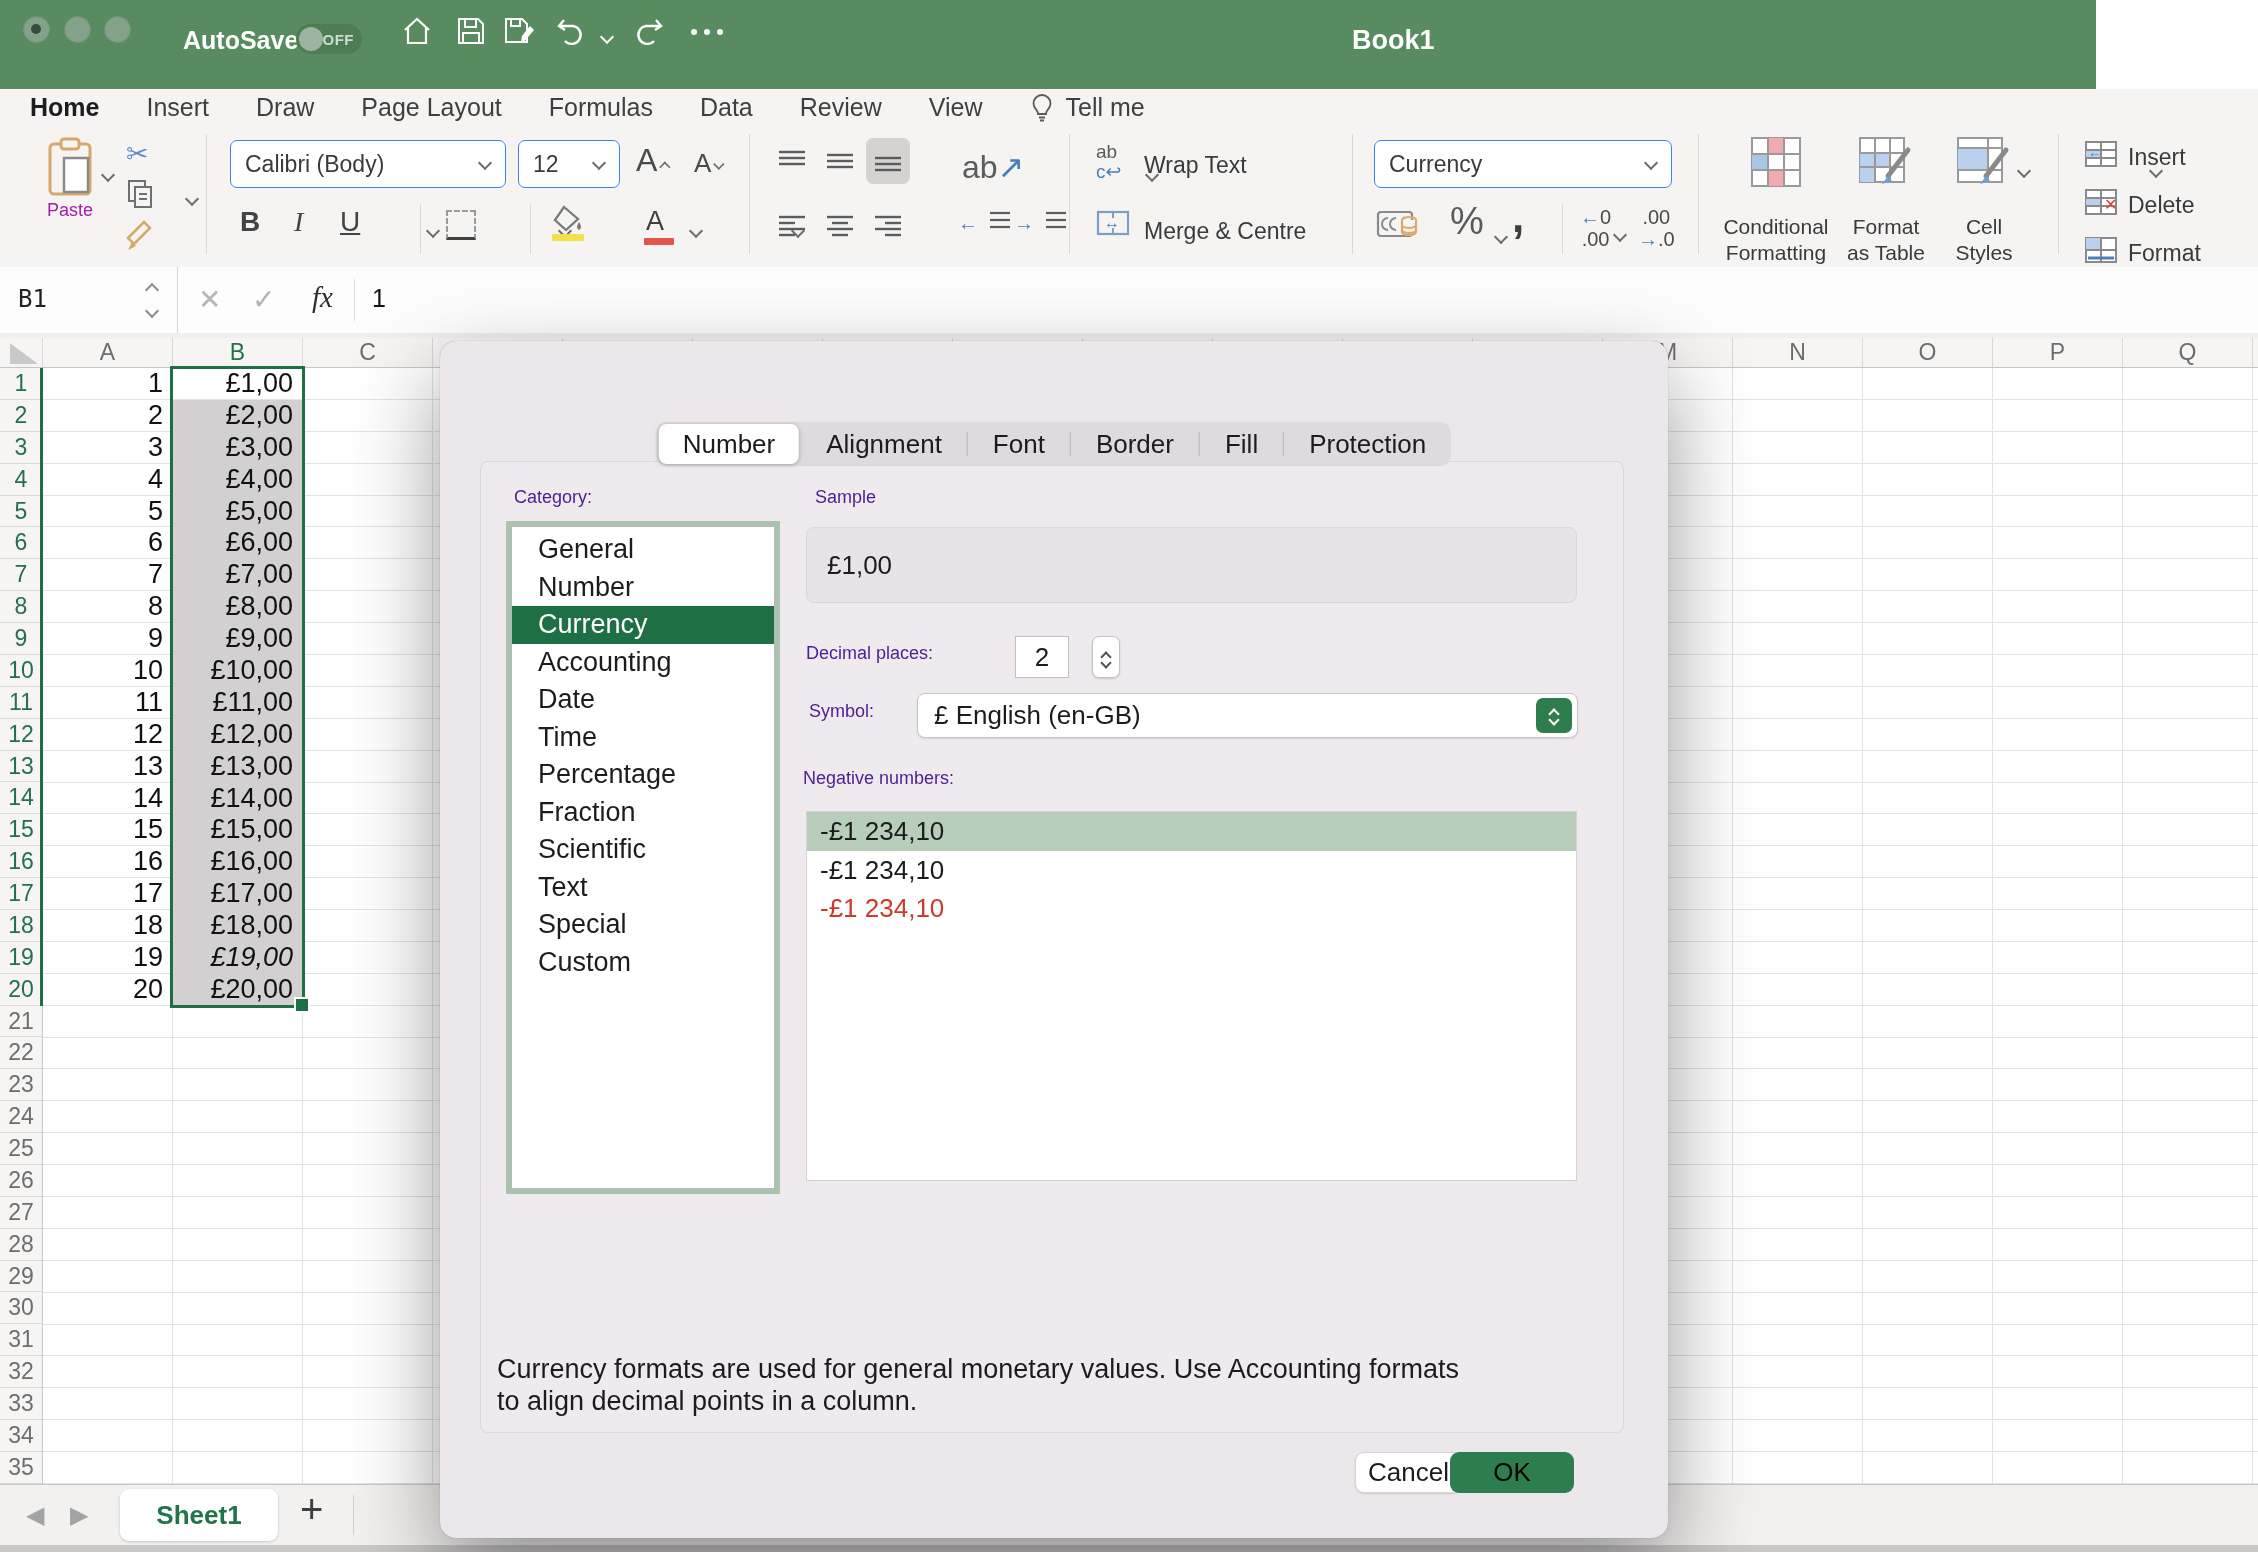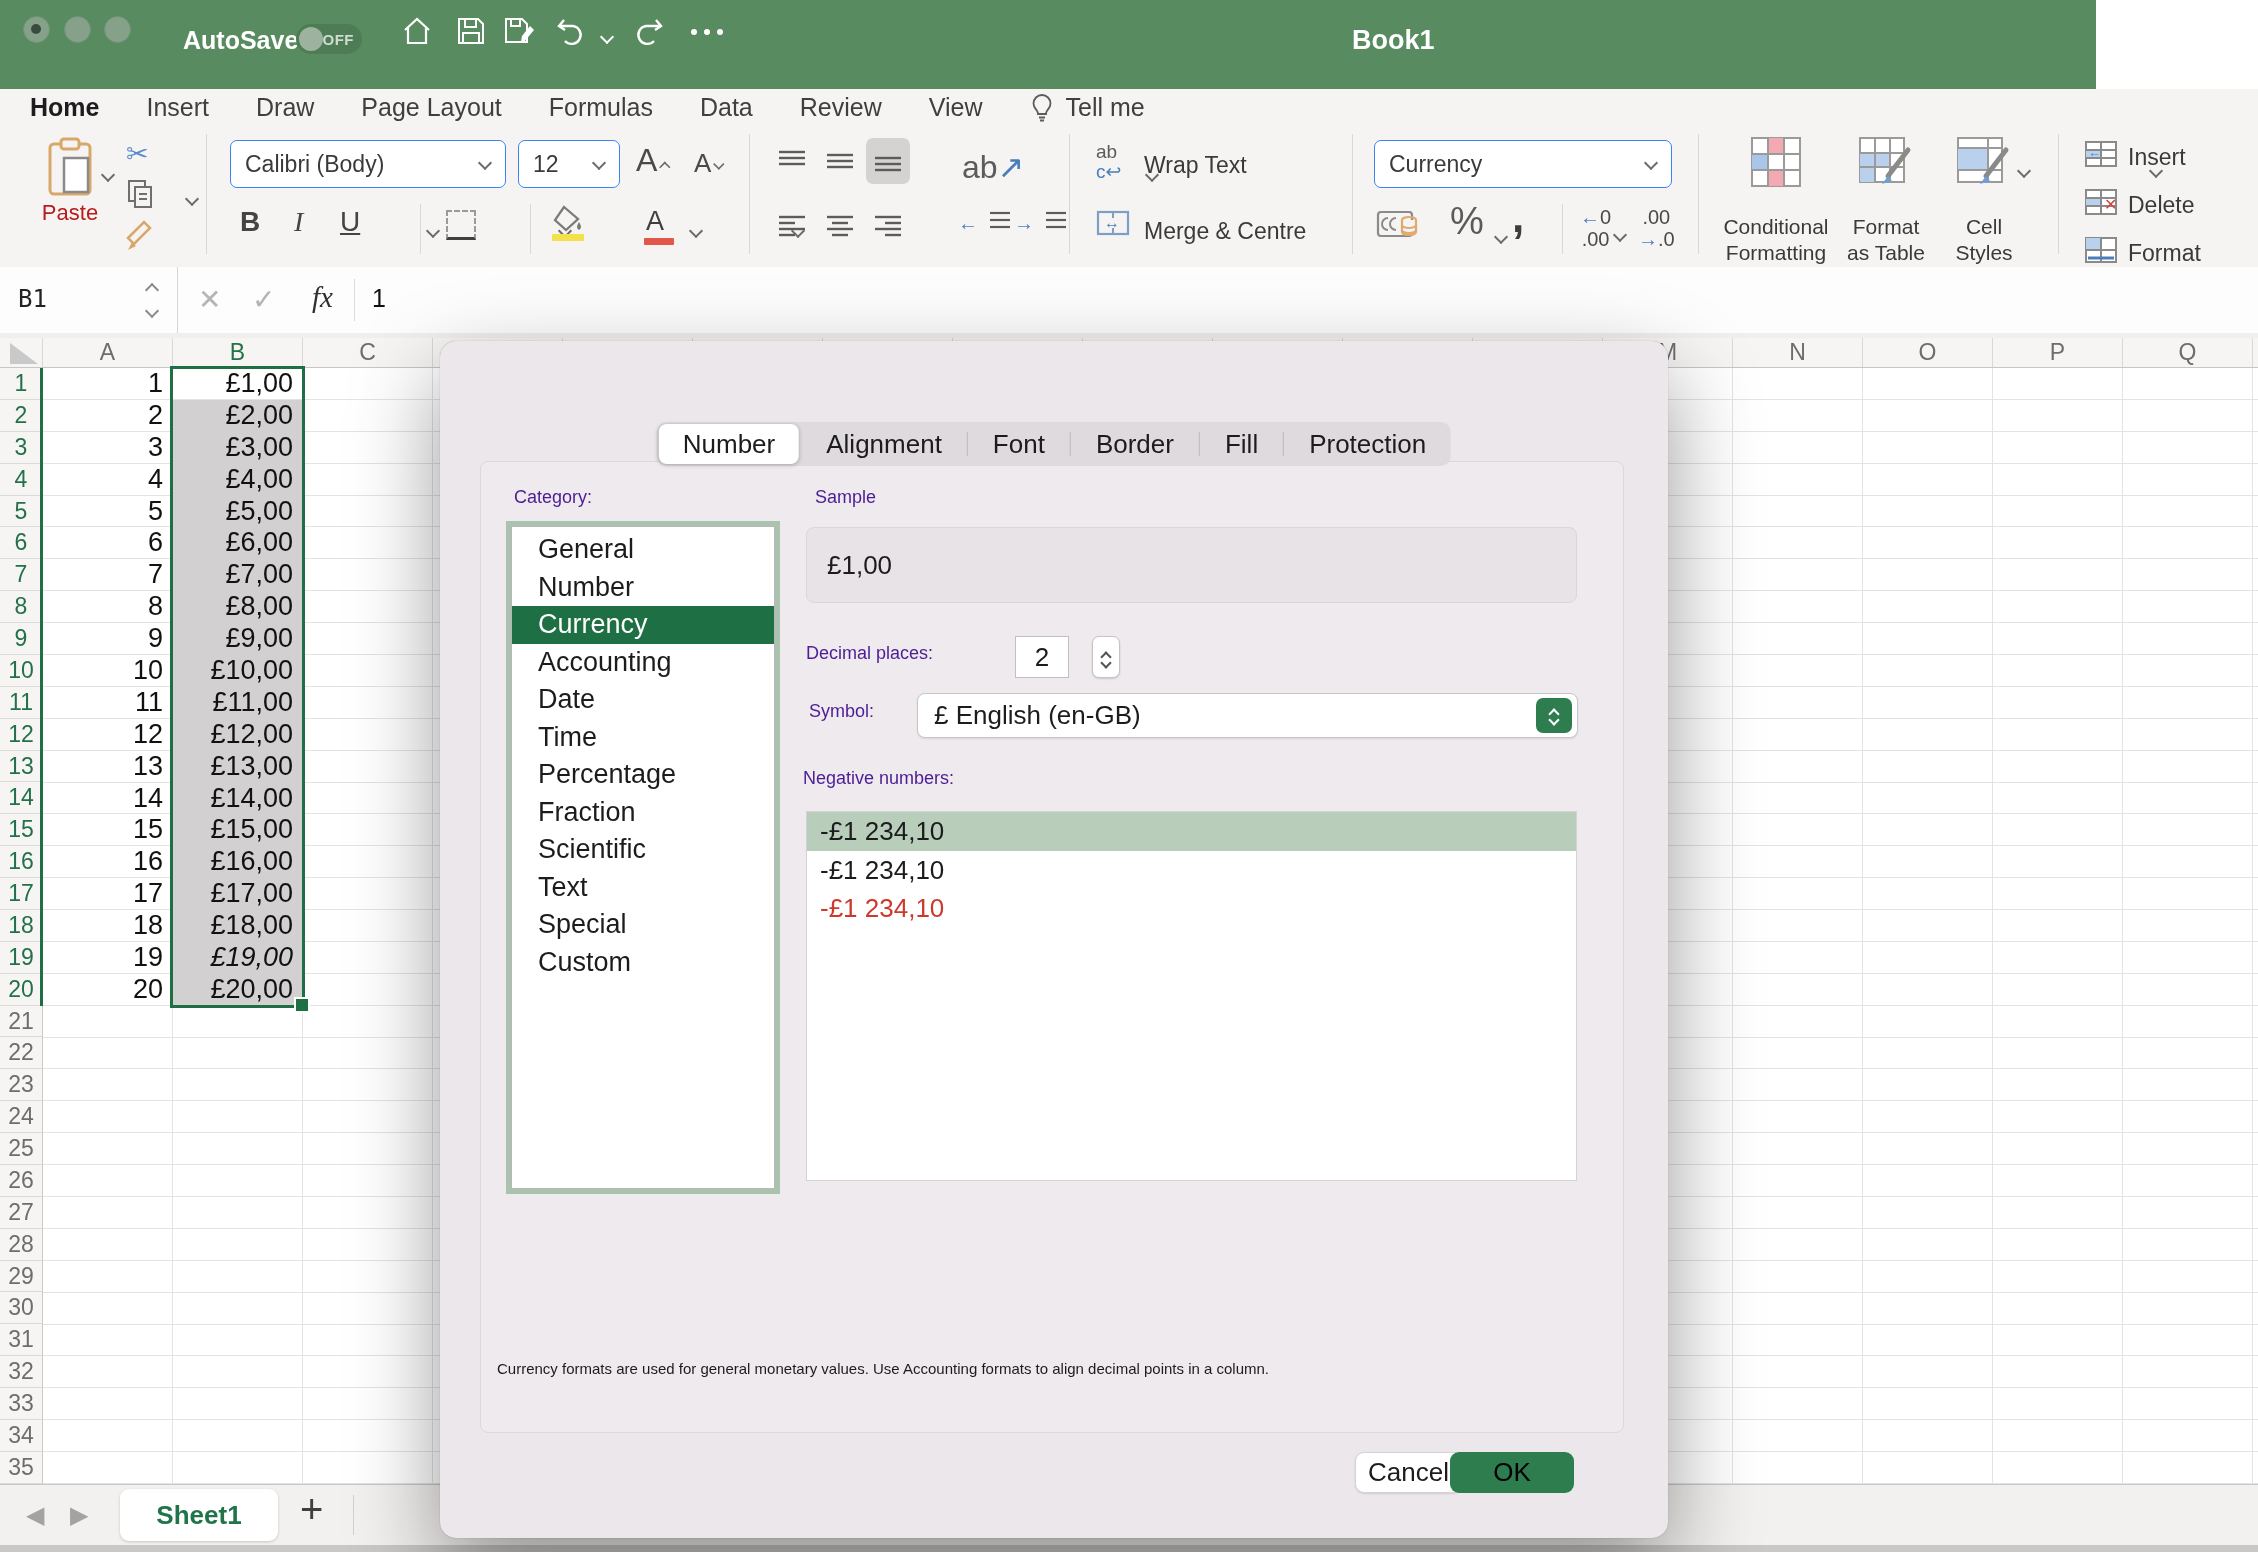--- a/index.html
+++ b/index.html
@@ -133,21 +133,21 @@
   .popup-stepper{position:absolute;right:5px;top:4px;width:36px;height:35px;background:#2e7d4f;border-radius:7px;
              display:flex;flex-direction:column;align-items:center;justify-content:center;gap:1px}
   .popup-stepper .chev{width:12px;height:8px}
   .popup-stepper .chev::before{width:6px;height:6px;left:2px;top:0;border-color:#fff}
   .popup-stepper .chev.up::before{top:3px}
   .neg-list{position:absolute;left:366px;top:470px;width:771px;height:370px;margin:0;padding:0;list-style:none;
             background:#fff;border:1px solid #d5d1d4;box-sizing:border-box}
   .neg-list li{height:38.5px;line-height:38.5px;padding-left:13px;font-size:26px;color:#1c1c1e}
   .neg-list li.sel{background:#b8ceba}
   .neg-list li.red{color:#cd3a2c}
-  .descr{position:absolute;left:57px;top:1012px;width:990px;font-size:15px;line-height:32px;color:#1c1c1e}
+  .descr{position:absolute;left:57px;top:1012px;width:990px;font-size:27px;line-height:32px;color:#1c1c1e}
   .btn{position:absolute;top:1111px;height:41px;border-radius:9px;font-size:26px;
        font-family:"Liberation Sans",sans-serif;border:none;cursor:pointer}
   .btn-cancel{left:915px;width:107px;background:#fff;color:#1c1c1e;border:1px solid #d6d2d5;box-shadow:0 1px 2px rgba(0,0,0,.12)}
   .btn-ok{left:1010px;width:124px;background:#2e7d4f;color:#000000}
 
   svg{display:block}
 </style>
 </head>
 <body>
 
@@ -244,21 +244,21 @@
     </div>
 
   <div class="ribbon">
     
     <div class="abs" style="left:24px;top:10px;width:92px;text-align:center">
       <svg width="52" height="62" viewBox="0 0 52 62" style="margin:0 auto">
         <rect x="6" y="8" width="40" height="50" rx="4" fill="none" stroke="#d8a86a" stroke-width="3"></rect>
         <rect x="17" y="3" width="18" height="10" rx="3" fill="#f5f4f2" stroke="#d8a86a" stroke-width="3"></rect>
         <rect x="20" y="22" width="24" height="34" fill="#fff" stroke="#8a8a8a" stroke-width="2.5"></rect>
       </svg>
-      <div style="font-size:22px;color:#b91c1c;margin-top:2px">Paste</div>
+      <div style="font-size:18px;color:#a21caf;margin-top:2px">Paste</div>
     </div>
     <span class="chev abs" style="left:100px;top:36px"></span>
     <span class="abs" style="left:126px;top:12px;font-size:27px;color:#5b8bc8">✂</span>
     <span class="abs" style="left:126px;top:52px">
       <svg width="30" height="32" viewBox="0 0 30 32" fill="none" stroke="#6f6f6f" stroke-width="2">
           <rect x="3" y="3" width="16" height="20"></rect>
           <rect x="9" y="9" width="16" height="20" fill="#f5f4f2"></rect>
           <path d="M13 16 h8 M13 21 h8"></path>
         </svg>
     </span>

